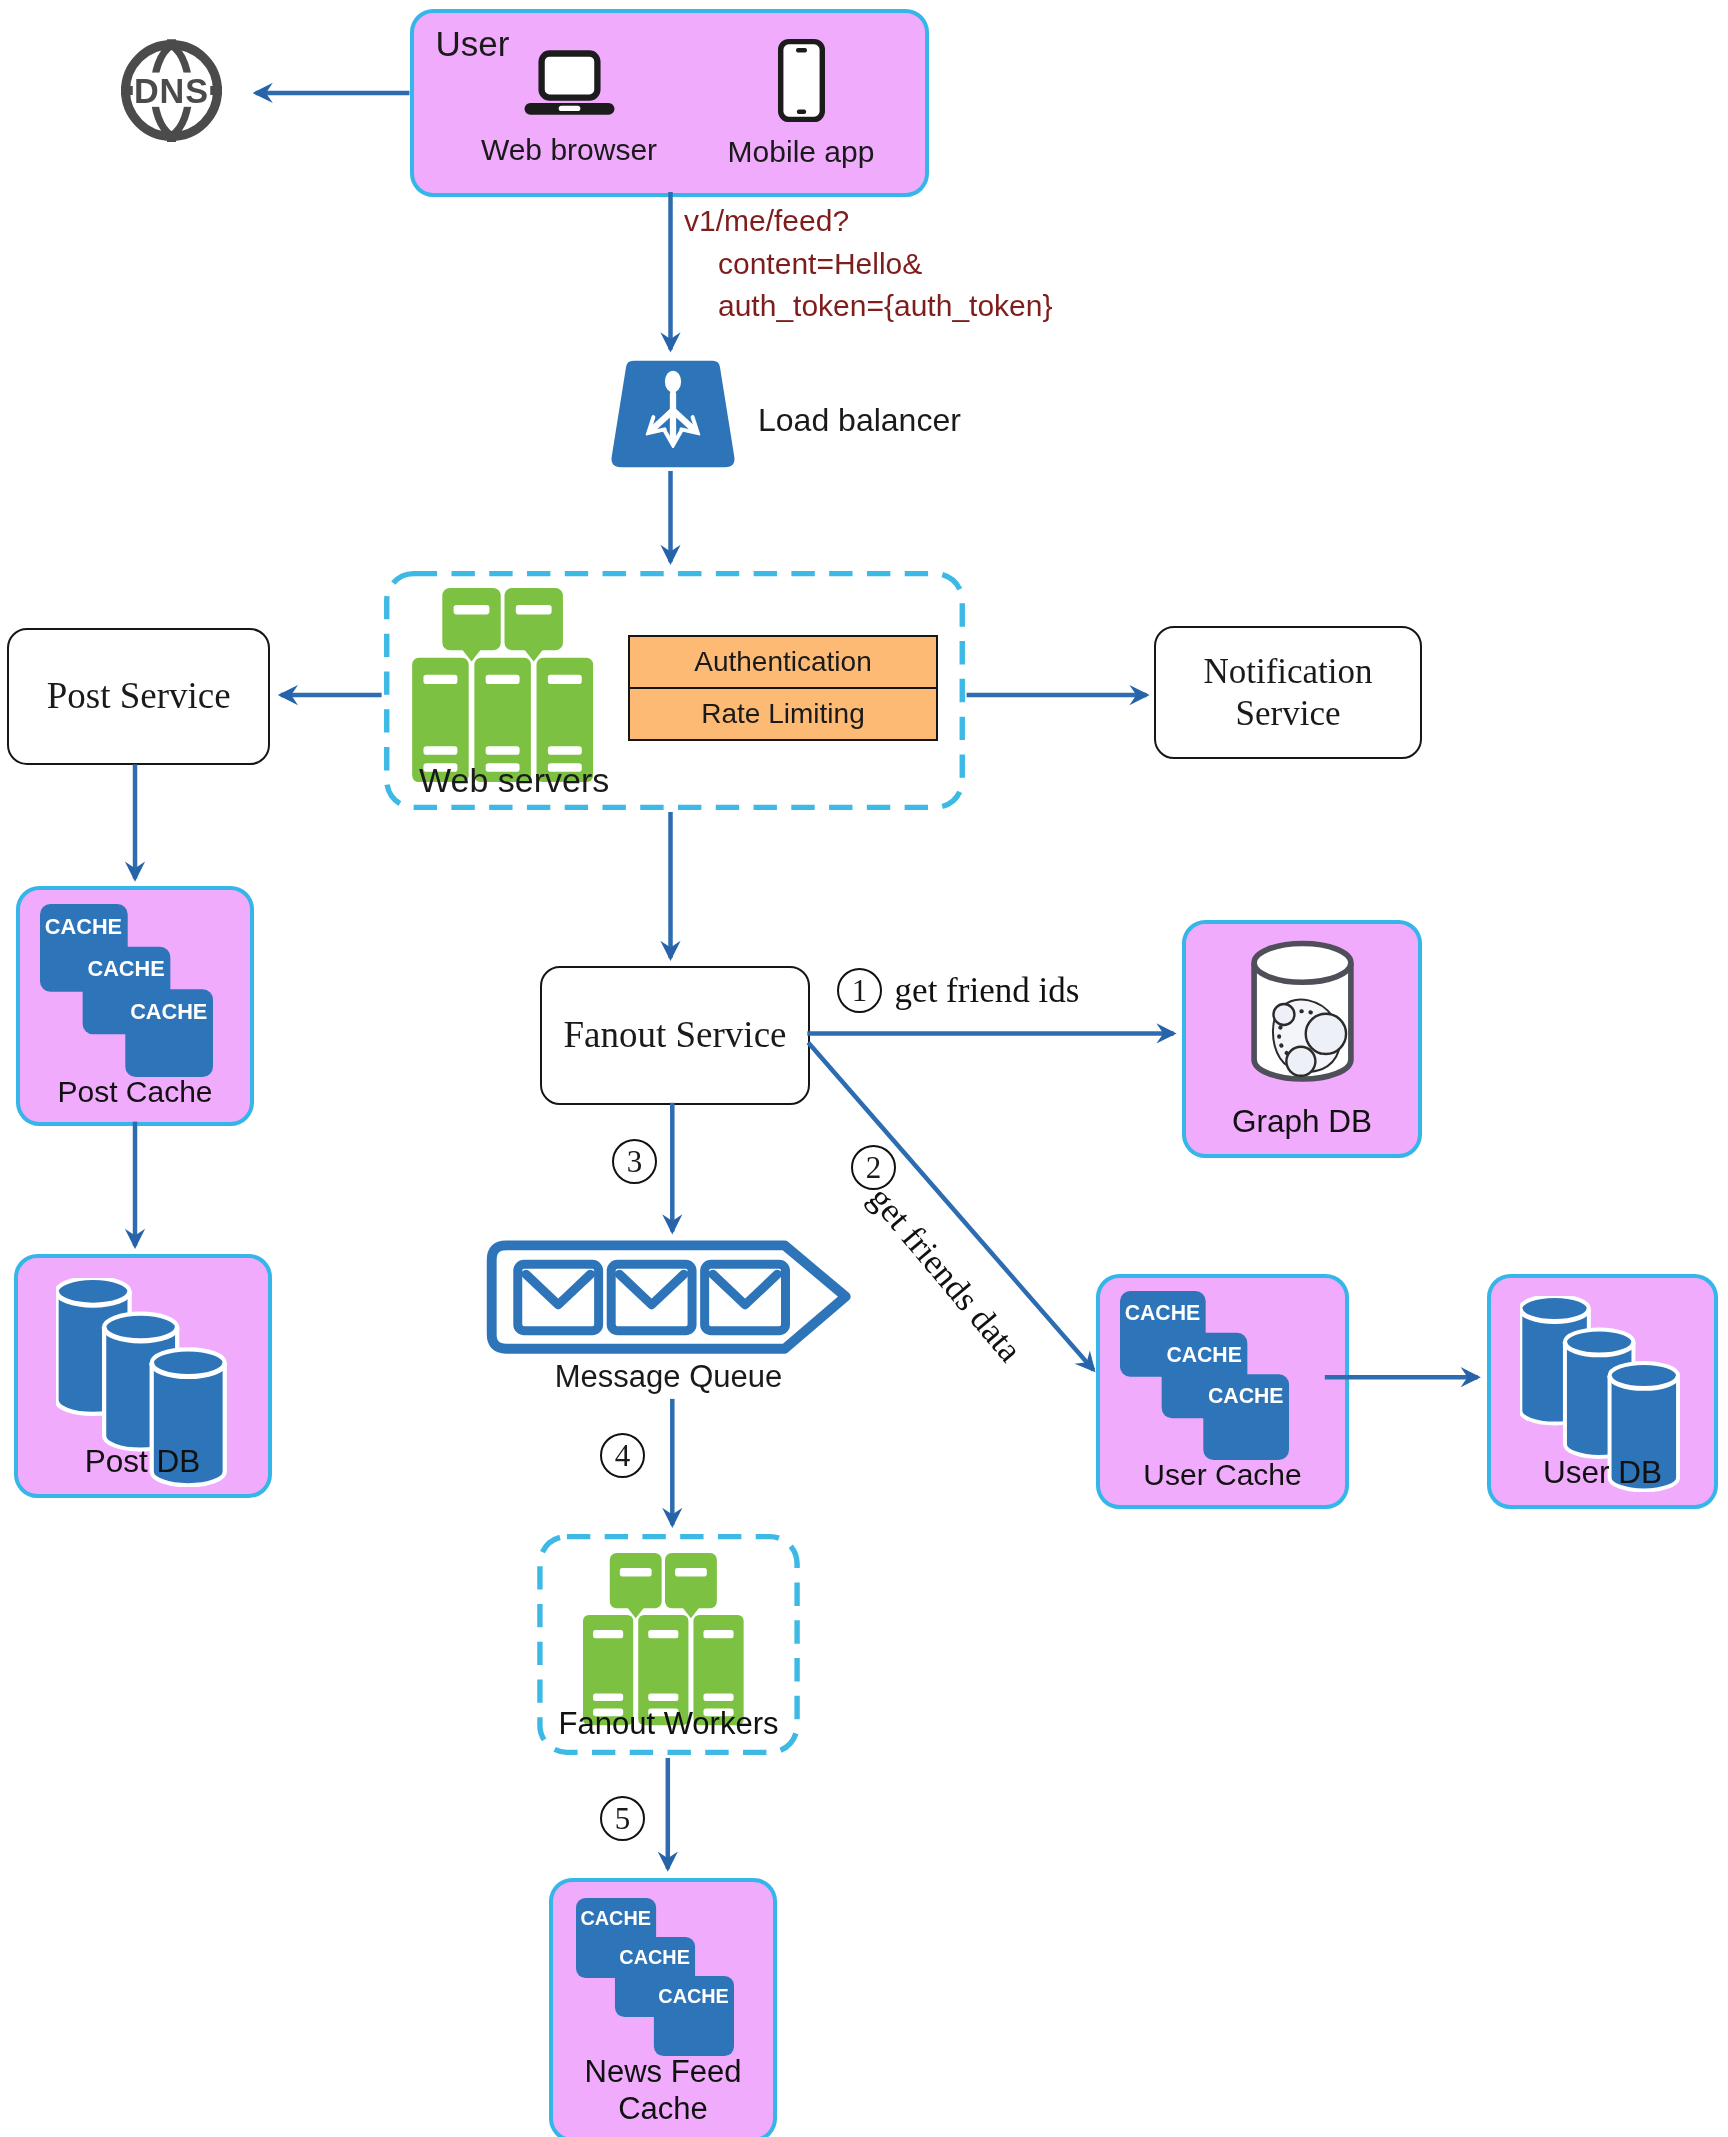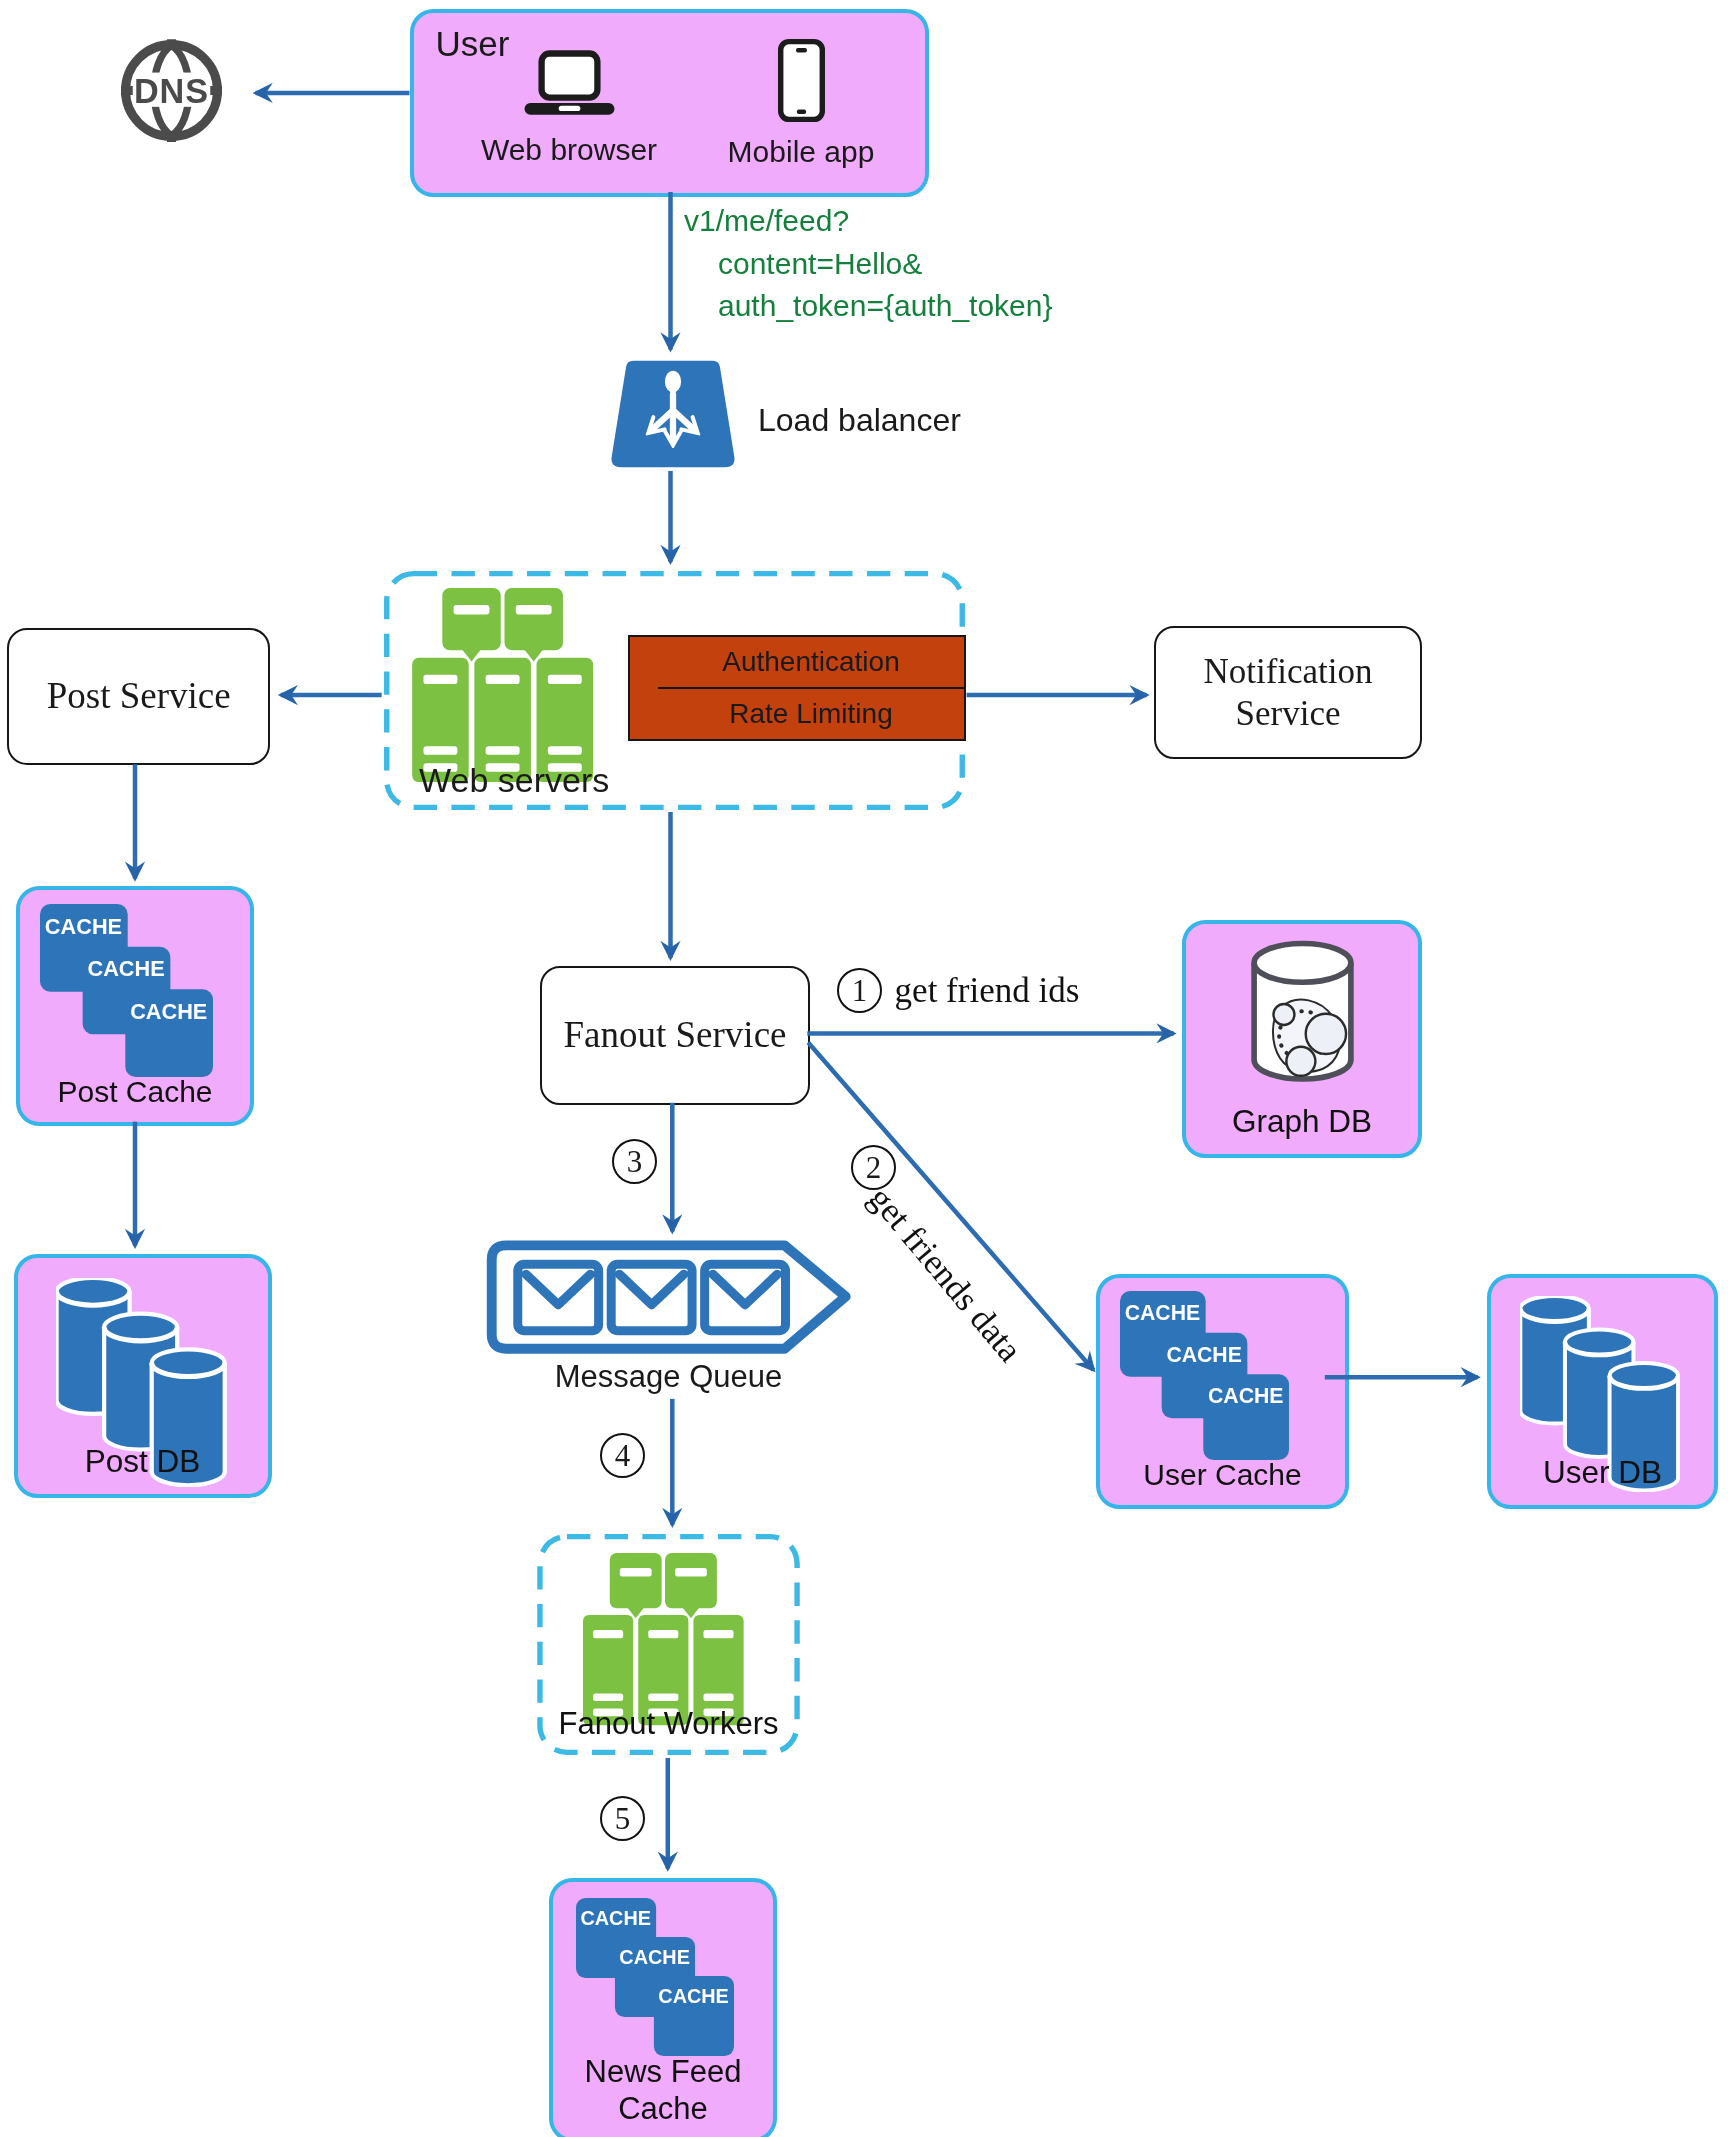--- a/index.html
+++ b/index.html
@@ -12,27 +12,27 @@
              display:flex;align-items:center;justify-content:center;text-align:center;
              font-family:"Liberation Serif","DejaVu Serif",serif;font-size:37px;line-height:1.2;}
   .dashed-box{position:absolute;background:#fff;}
   .dashed-box > svg.frame{position:absolute;left:0;top:0;}
   .node-label{position:absolute;left:0;right:0;text-align:center;font-size:30px;color:#111;}
   .num-circle{width:41px;height:41px;border:2.7px solid #111;border-radius:50%;background:#fff;
               display:flex;align-items:center;justify-content:center;
               font-family:"Liberation Serif","DejaVu Serif",serif;font-size:31px;flex:0 0 auto;}
   .serif-label{font-family:"Liberation Serif","DejaVu Serif",serif;font-size:35px;color:#111;}
   
-  .mw-table{position:absolute;border:2.7px solid #161616;background:#c2410c;padding-left:28px;}
+  .mw-table{position:absolute;border:2.7px solid #161616;background:#fdba74;}
   .mw-row{height:50px;display:flex;align-items:center;justify-content:center;font-size:28px;}
   .mw-row + .mw-row{border-top:2.7px solid #161616;}
   
   .device{position:absolute;text-align:center;}
   .device .dev-label{margin-top:9px;font-size:30px;}
-  .request-text{position:absolute;font-size:30px;line-height:1.42;color:#15803d;}
+  .request-text{position:absolute;font-size:30px;line-height:1.42;color:#7f1d1d;}
   .request-text .indent{padding-left:34px;}
   .overlay{position:absolute;left:0;top:0;z-index:6;pointer-events:none;}
   .nodes{position:relative;z-index:2;}
   .rot-label{position:absolute;transform-origin:0 0;transform:rotate(50deg);white-space:nowrap;}
 </style>
 </head>
 <body>
 
 <div class="canvas">
 

